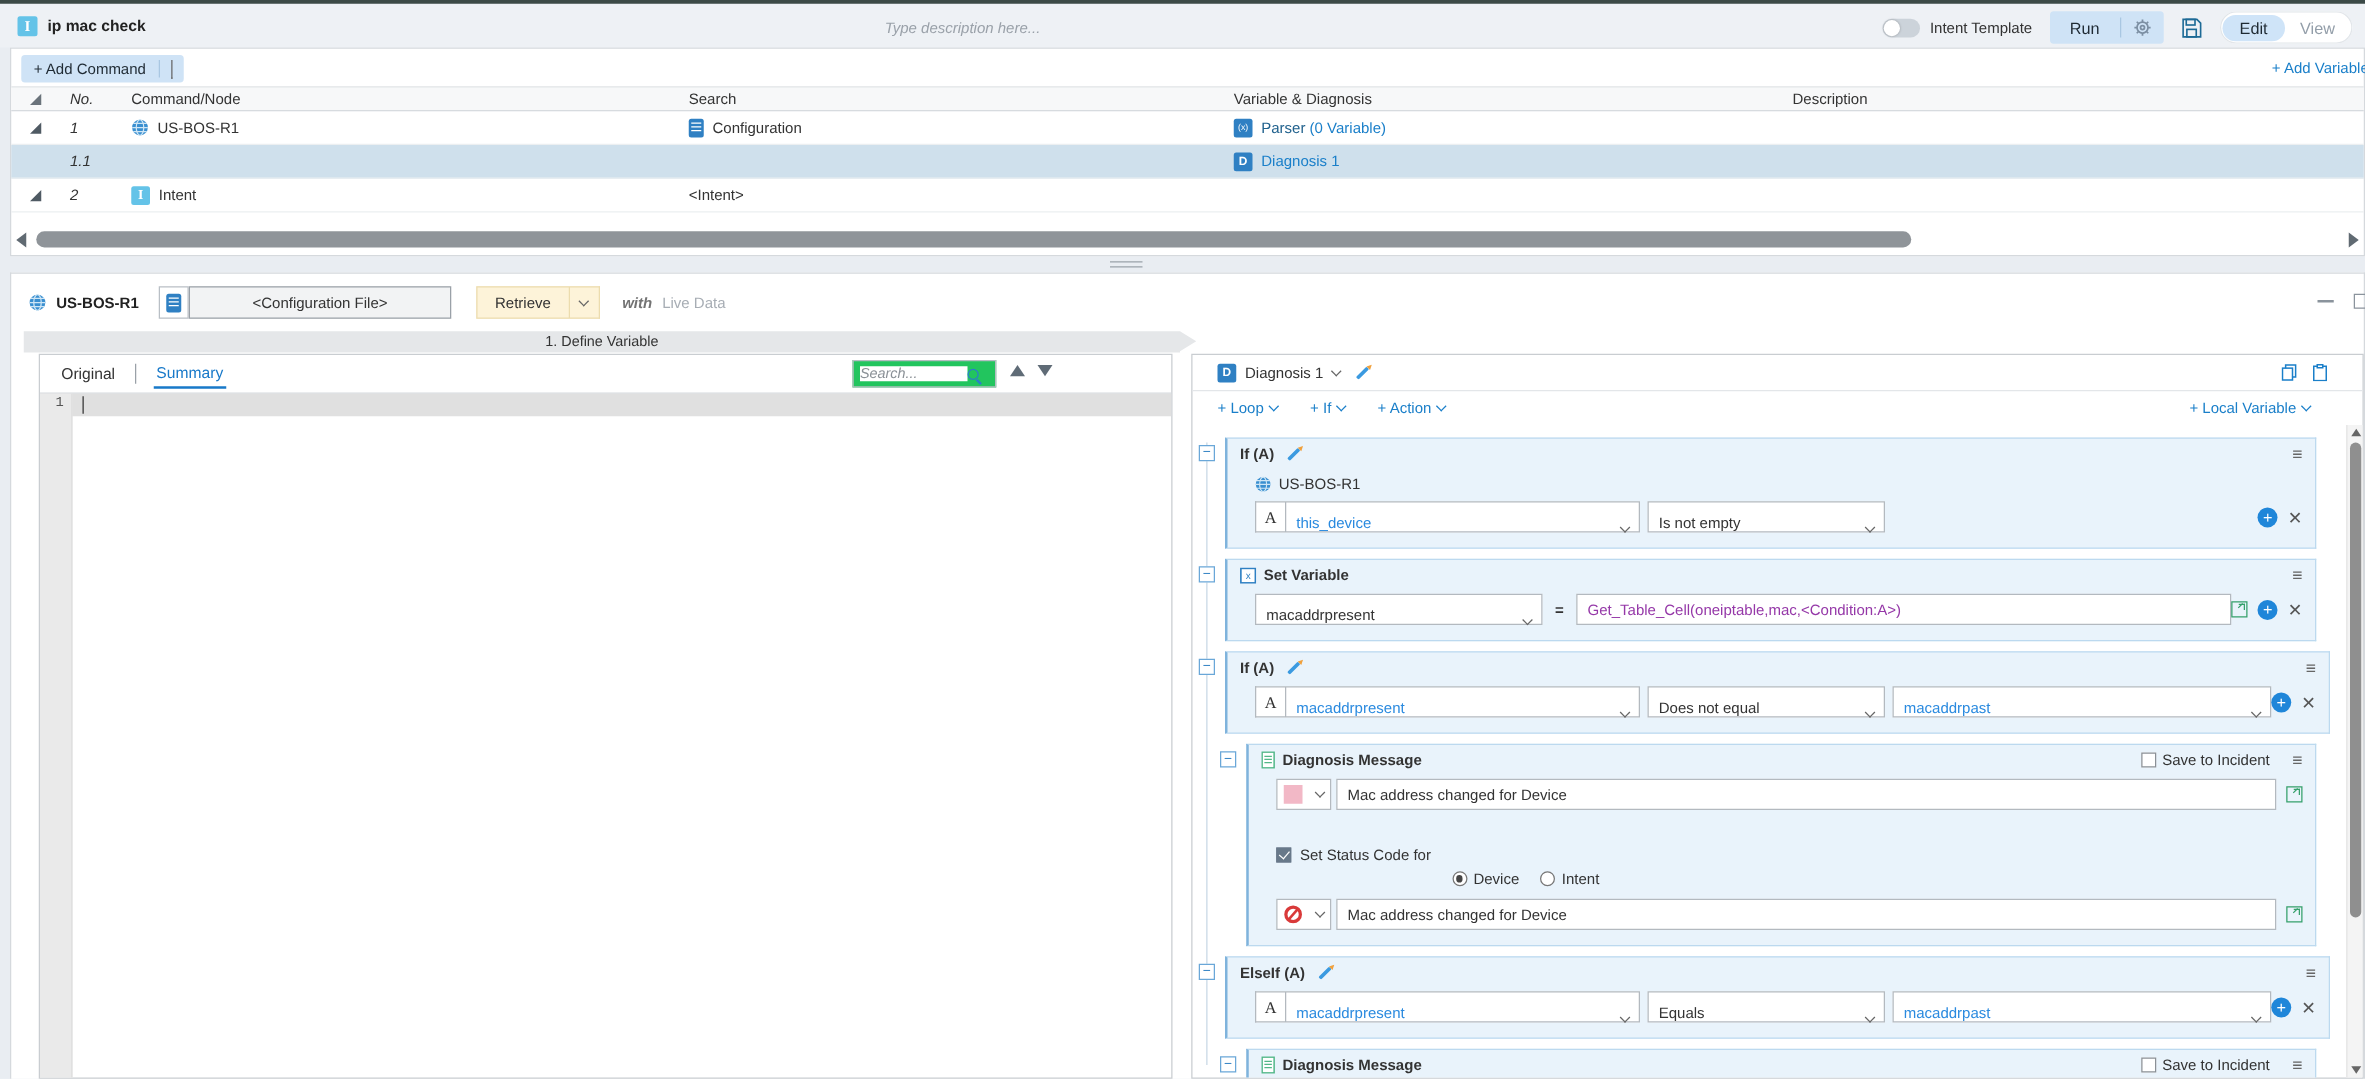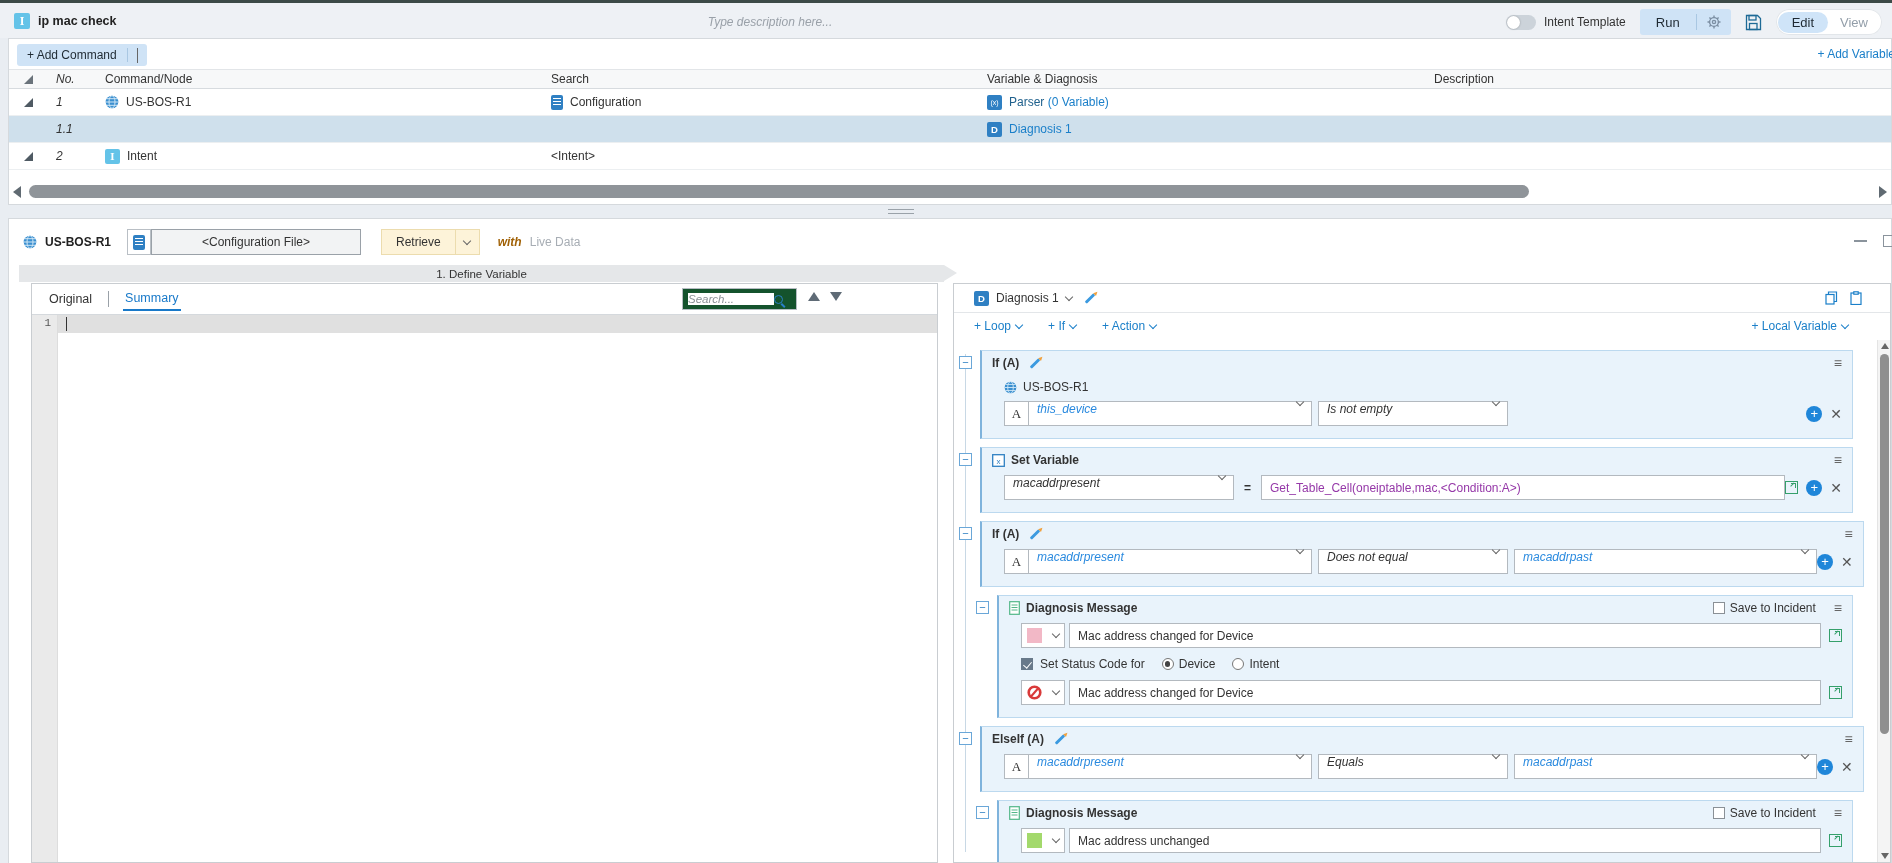--- a/index.html
+++ b/index.html
@@ -63,38 +63,38 @@
 
   
   .bot-card { position:absolute; left:8px; top:218px; width:1884px; height:645px; background:#fff; border:1px solid #d5d9dd; border-bottom:none; }
   .dev-row { position:absolute; left:14px; top:9px; height:28px; display:flex; align-items:center; gap:8px; }
   .dev-name { font-weight:bold; color:#222; margin-right:8px; }
   .cfgbox-ico { width:24px; height:26px; border:1px solid #b9bfc5; display:flex; align-items:center; justify-content:center; background:#fff; }
   .cfg-file { width:210px; height:26px; background:#f2f3f4; border:1px solid #9aa1a8; display:flex; align-items:center; justify-content:center; color:#333; margin-left:-8px; cursor:pointer; }
   .retrieve-grp { display:flex; margin-left:12px; }
   .retrieve { height:26px; background:#fdf3d9; border:1px solid #ecdcae; padding:0 14px; display:flex; align-items:center; color:#333; cursor:pointer; }
   .retrieve-caret { height:26px; width:24px; background:#fdf3d9; border:1px solid #ecdcae; border-left:none; display:flex; align-items:center; justify-content:center; cursor:pointer; }
-  .with-lbl { font-style:italic; font-weight:bold; color:#a16207; margin-left:10px; }
+  .with-lbl { font-style:italic; font-weight:bold; color:#737373; margin-left:10px; }
   .livedata { color:#a7adb4; }
   .win-icos { position:absolute; right:14px; top:16px; display:flex; gap:16px; align-items:center; }
   .min-ico { width:13px; height:2px; background:#8a939c; cursor:pointer; }
   .rest-ico { width:12px; height:12px; border:1.5px solid #8a939c; cursor:pointer; margin-right:-18px; }
 
   .stepbars { position:absolute; left:0; top:46px; width:100%; height:17px; }
   .step1 { position:absolute; left:10px; width:925px; height:17px; background:#e5e7e9; display:flex; align-items:center; justify-content:center; color:#333; font-size:11.5px; }
   .step1:after { content:""; position:absolute; right:-13px; top:0; width:0; height:0; border-top:8.5px solid transparent; border-bottom:8.5px solid transparent; border-left:13px solid #e5e7e9; }
   .step2 { position:absolute; left:957px; right:0; height:17px; background:#c5dcf3; display:flex; align-items:center; justify-content:center; color:#27455f; font-size:11.5px; }
 
   
   .lpanel { position:absolute; left:22px; top:64px; width:907px; bottom:0; border:1px solid #c9cdd1; background:#fff; }
   .tabs-row { height:30px; display:flex; align-items:center; padding:0 7px; position:relative; }
   .tab { padding:4px 2px; margin:0 8px; cursor:pointer; font-size:12.5px; }
   .tab.active { color:#1879c9; border-bottom:2px solid #1879c9; }
   .tab-sep { width:1px; height:16px; background:#9aa1a8; margin:0 6px; }
-  .searchbox { position:absolute; right:140px; top:4px; width:115px; height:22px; border:1px solid #b5bcc2; display:flex; align-items:center; padding:0 5px; background:#14532d; }
+  .searchbox { position:absolute; right:140px; top:4px; width:115px; height:22px; border:1px solid #b5bcc2; display:flex; align-items:center; padding:0 5px; background:#22c55e; }
   .searchbox input { border:none; outline:none; width:86px; font-style:italic; font-size:11.5px; color:#555; }
   .searchbox input::placeholder { color:#8a9096; font-style:italic; }
   .mag { width:9px; height:9px; border:1.7px solid #2a7fc9; border-radius:50%; position:relative; flex:none; }
   .mag:after { content:""; position:absolute; left:7px; top:7px; width:5px; height:1.7px; background:#2a7fc9; transform:rotate(45deg); transform-origin:0 0; }
   .find-arrows { position:absolute; right:95px; top:8px; display:flex; gap:10px; }
   .tri-up { width:0; height:0; border-left:6px solid transparent; border-right:6px solid transparent; border-bottom:9px solid #5f6b76; cursor:pointer; }
   .tri-dn { width:0; height:0; border-left:6px solid transparent; border-right:6px solid transparent; border-top:9px solid #5f6b76; cursor:pointer; }
   .editor { position:absolute; left:0; right:0; top:30px; bottom:0; border-top:1px solid #d5d9dd; }
   .gutter { position:absolute; left:0; top:0; bottom:0; width:26px; background:#eaeaea; border-right:1px solid #ddd; }
   .lnum { display:block; text-align:right; padding:2px 6px 0 0; font-family:"Liberation Mono",monospace; font-size:11px; color:#555; }
@@ -121,42 +121,42 @@
   .blk { flex:1; margin-right:24px; background:#e9f3fb; border:1px solid #bcd9ef; border-left:2px solid #7fb3dc; }
   .blk-head { display:flex; align-items:center; padding:5px 10px 4px 10px; gap:6px; }
   .blk-title { font-weight:bold; color:#333; }
   .pencil { width:12px; height:3px; background:#3b9ae0; transform:rotate(-45deg); border-radius:1px; position:relative; margin:0 2px 0 4px; cursor:pointer; }
   .pencil:after { content:""; position:absolute; right:-4px; top:-0.5px; width:0; height:0; border-top:2px solid transparent; border-bottom:2px solid transparent; border-left:4px solid #f0a03c; }
   .hamb { margin-left:auto; color:#666; font-size:14px; cursor:pointer; line-height:1; }
   .blk-body { padding:4px 10px 12px 22px; }
   .dev-line { display:flex; align-items:center; gap:6px; margin:2px 0 7px 0; color:#333; }
   .ctl-row { display:flex; align-items:center; }
   .opbox { width:24px; height:25px; background:#fff; border:1px solid #b3b9bf; border-right:none; display:flex; align-items:center; justify-content:center; font-family:"Liberation Serif",serif; font-size:13px; }
-  .dd { height:25px; background:#fff; border:1px solid #b3b9bf; display:flex; align-items:flex-start; padding:0 8px; cursor:pointer;font-style:italic; }
+  .dd { height:25px; background:#fff; border:1px solid #b3b9bf; display:flex; align-items:flex-end; padding:0 8px; cursor:pointer; }
   .dd .val { flex:1; white-space:nowrap; overflow:hidden; }
   .dd .val.blue { color:#2a8adf; }
   .dd.w284 { width:284px; } .dd.w190 { width:190px; margin-left:6px; } .dd.w303 { width:303px; margin-left:6px; } .dd.w230 { width:230px; }
   .row-icos { margin-left:auto; display:flex; align-items:center; gap:8px; }
   .plus-circle { width:16px; height:16px; border-radius:50%; background:#1f86d9; color:#fff; font-size:13px; line-height:15px; text-align:center; cursor:pointer; }
   .x-ico { color:#555; font-size:14px; cursor:pointer; line-height:1; }
   .eq { margin:0 10px; font-weight:bold; }
   .expr-input { flex:1; max-width:558px; height:25px; border:1px solid #b3b9bf; padding:0 8px; color:#9538a8; font-size:12px; outline:none; }
   .msg-input { flex:1; height:25px; border:1px solid #b3b9bf; padding:0 8px; color:#333; font-size:12px; outline:none; margin-right:8px; }
   .swatch-dd { width:44px; height:25px; background:#fff; border:1px solid #b3b9bf; display:flex; align-items:center; justify-content:space-between; padding:0 5px; margin-right:4px; cursor:pointer; flex:none; }
   .swatch { width:15px; height:15px; }
   .ext-ico { width:13px; height:13px; border:1.4px solid #35a06b; position:relative; cursor:pointer; flex:none; }
   .ext-ico:before { content:""; position:absolute; right:2px; top:2px; width:5px; height:1.4px; background:#35a06b; transform:rotate(-45deg); }
   .ext-ico:after { content:""; position:absolute; right:1px; top:1px; width:4px; height:4px; border-top:1.4px solid #35a06b; border-right:1.4px solid #35a06b; }
   .status-row { display:flex; align-items:center; gap:7px; margin:9px 0 9px 0; }
   .chk { width:12px; height:12px; border:1px solid #8a9096; background:#fff; cursor:pointer; flex:none; }
   .chk.checked { background:#68798a; border-color:#68798a; position:relative; }
   .chk.checked:after { content:""; position:absolute; left:3px; top:0.5px; width:4px; height:7px; border-right:1.8px solid #fff; border-bottom:1.8px solid #fff; transform:rotate(40deg); }
   .radio { width:12px; height:12px; border:1px solid #777; border-radius:50%; background:#fff; cursor:pointer; position:relative; flex:none; }
   .radio.sel:after { content:""; position:absolute; left:2.4px; top:2.4px; width:5.2px; height:5.2px; border-radius:50%; background:#444; }
-  .radio-wrap { display:flex; align-items:center; gap:5px; margin-left:10px; }
+  .radio-wrap { display:flex; align-items:center; gap:5px; margin-left:10px;margin-top:39px; }
   .save-wrap { margin-left:auto; display:flex; align-items:center; gap:5px; }
   .save-wrap + .hamb { margin-left:12px; }
   .err-ico { flex:none; }
 
   
   .vscroll { position:absolute; right:0; top:56px; bottom:0; width:13px; background:#f4f4f4; border-left:1px solid #e4e4e4; }
   .vs-up { position:absolute; top:3px; left:3px; width:0; height:0; border-left:4px solid transparent; border-right:4px solid transparent; border-bottom:6px solid #666; cursor:pointer; }
   .vs-thumb { position:absolute; top:14px; left:2px; width:9px; height:380px; background:#8f8f8f; border-radius:5px; cursor:grab; }
   .vs-dn { position:absolute; bottom:3px; left:3px; width:0; height:0; border-left:4px solid transparent; border-right:4px solid transparent; border-top:6px solid #666; cursor:pointer; }
 

